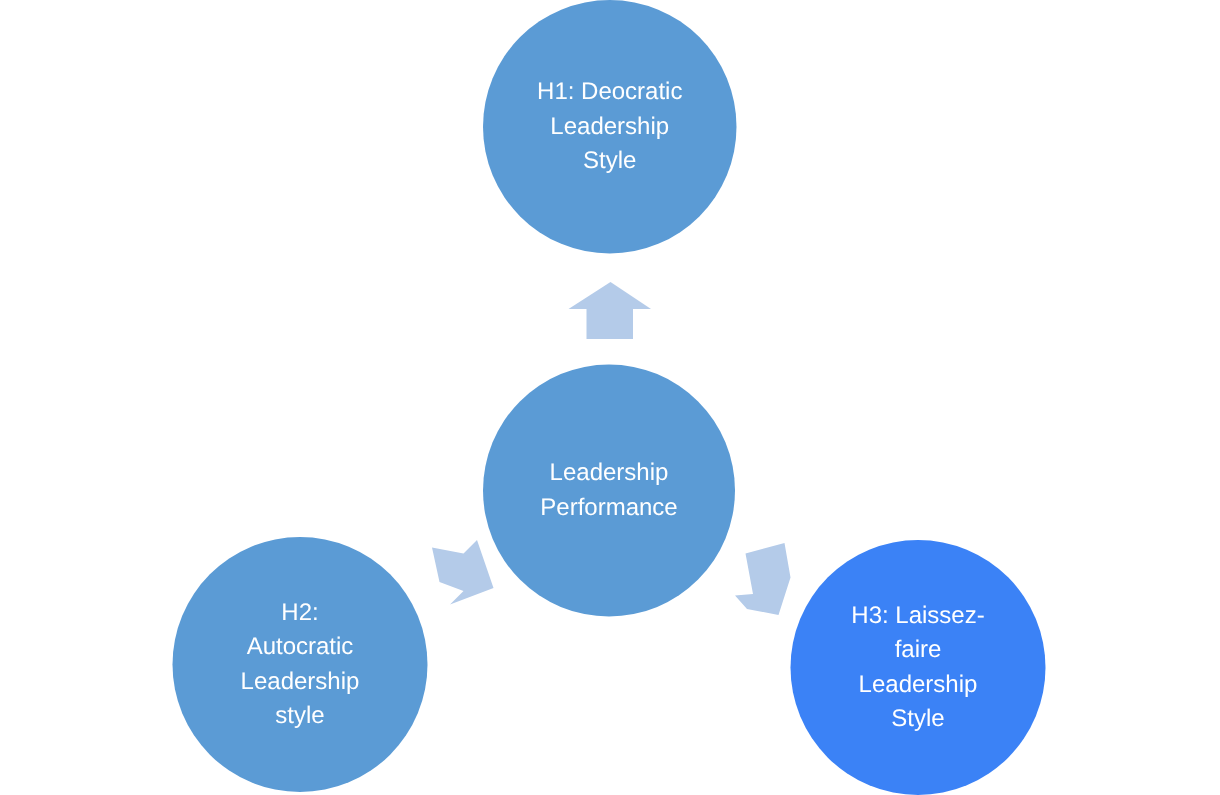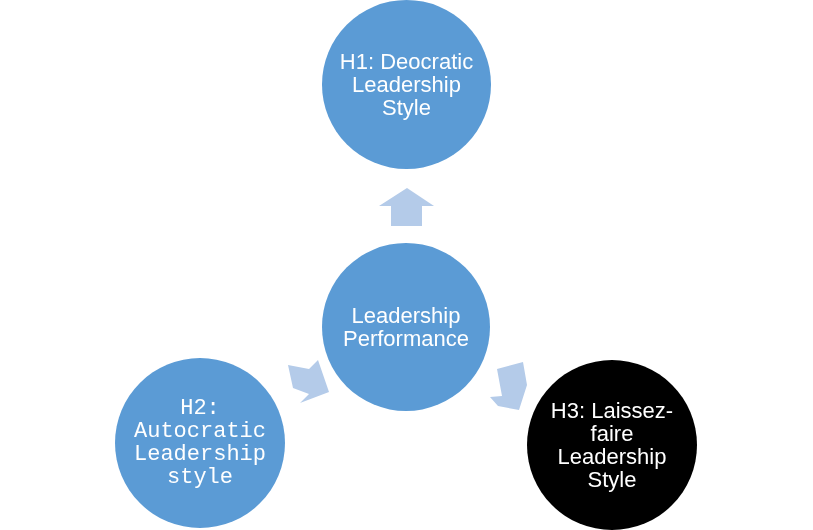--- a/index.html
+++ b/index.html
@@ -1,25 +1,25 @@
 <!DOCTYPE html>
 <html><head>
 <meta charset="utf-8">
 <style>
   html, body { margin: 0; padding: 0; background: #ffffff; }
   body { width: 813px; height: 530px; position: relative; overflow: hidden; font-family: "Liberation Sans", "DejaVu Sans", sans-serif; }
   .node {
     position: absolute; border-radius: 50%;
     display: flex; align-items: center; justify-content: center; text-align: center;
-    color: #ffffff; font-size: 22px; line-height: 23px;
+    color: #ffffff; font-size: 16px; line-height: 23px;
   }
   .node-text { white-space: pre-line; padding: 0 8px; }
   #node-center { left: 322px; top: 243px; width: 168px; height: 168px; }
   #node-h1 { left: 322px; top: 0px; width: 169px; height: 169px; }
-  #node-h2 { left: 115px; top: 358px; width: 170px; height: 170px; font-family: Liberation Mono, monospace; }
+  #node-h2 { left: 115px; top: 358px; width: 170px; height: 170px; }
   #node-h3 { left: 527px; top: 360px; width: 170px; height: 170px; }
   svg.arrows { position: absolute; left: 0; top: 0; }
 </style>
 </head>
 <body style="background: rgb(255, 255, 255);">
 
 <svg class="arrows" width="813" height="530">
   <polygon id="arrow-up" points="407,188 434,206 422,206 422,226 391,226 391,206 379,206" fill="#b4cbe9"></polygon>
   <polygon id="arrow-left" points="288,365 309,369 318,360 329,392 300,403 309,394 293,388" fill="#b4cbe9"></polygon>
   <polygon id="arrow-right" points="523,362 527,385 519,410 498,406 490,397 502,396 497,369" fill="#b4cbe9"></polygon>
@@ -36,18 +36,18 @@
 Performance</div>
 </div>
 
 <div class="node" id="node-h2" style="background: rgb(91, 155, 213); color: rgb(255, 255, 255);">
   <div class="node-text">H2:
 Autocratic
 Leadership
 style</div>
 </div>
 
-<div class="node" id="node-h3" style="background: #000000; color: rgb(255, 255, 255);">
+<div class="node" id="node-h3" style="background: #3b82f6; color: rgb(255, 255, 255);">
   <div class="node-text">H3: Laissez-
 faire
 Leadership
 Style</div>
 </div>
 
 </body></html>

